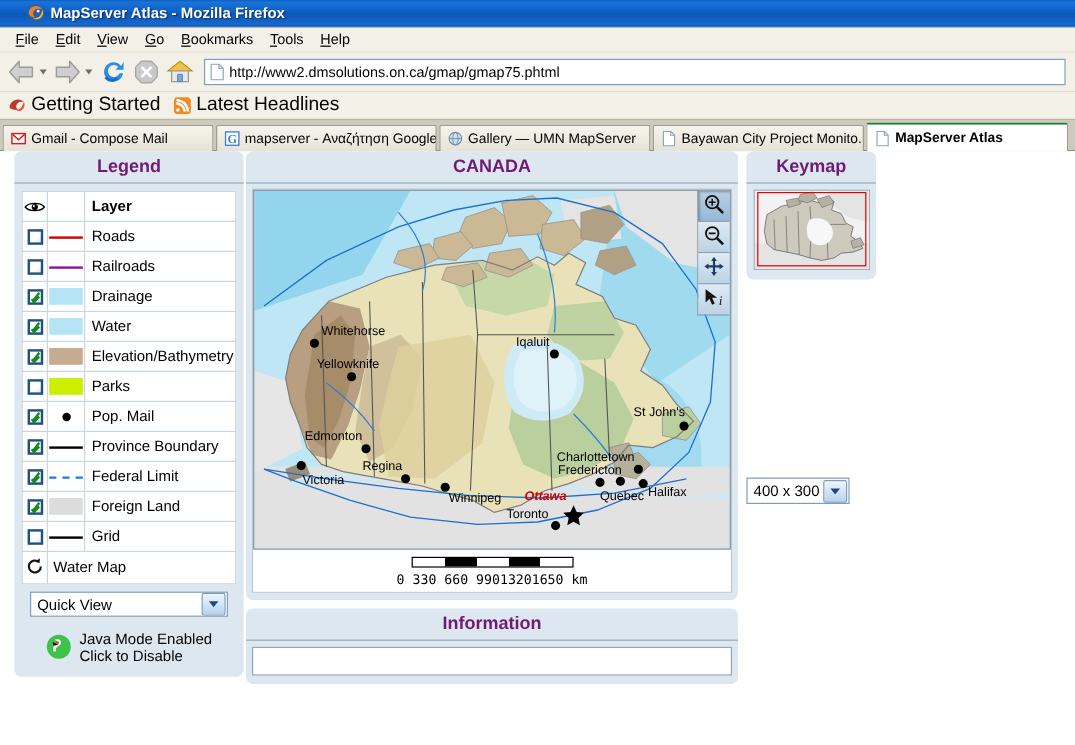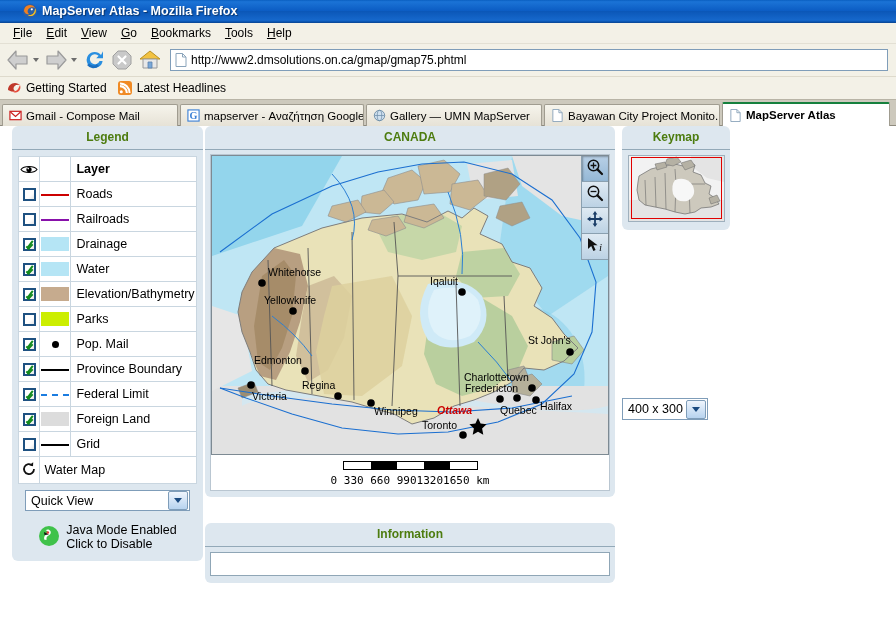--- a/index.html
+++ b/index.html
@@ -51,21 +51,21 @@
     display:flex;align-items:center;padding:0 3px;
   }
   .urlbar .pg{width:12px;height:14px;margin:0 4px 0 1px;flex:0 0 auto;}
   .urlbar .utext{font-size:12px;color:#000;white-space:nowrap;overflow:hidden;}
   
   .bookmarks{
     height:22px;background:#f3f1e7;
     display:flex;align-items:center;padding-left:6px;
     border-bottom:1px solid #b8b4a6;
   }
-  .bm{display:flex;align-items:center;margin-right:10px;font-size:12px;}
+  .bm{display:flex;align-items:center;margin-right:10px;font-size:16px;}
   .bm .bmi{width:16px;height:16px;margin-right:4px;flex:0 0 auto;}
   
   .tabstrip{
     height:26px;background:#cdc9bd;
     display:flex;align-items:flex-end;padding-left:2px;
     border-bottom:1px solid #9b9staging;
     position:relative;
   }
   .tabstrip::after{
     content:"";position:absolute;left:0;right:0;bottom:0;height:1px;background:#8f8b7e;
@@ -88,22 +88,22 @@
   
   .page{
     position:relative;height:447px;background:#fff;
     padding:8px 0 0 0;
   }
   .panel{
     background:#dde7ef;border-radius:6px;
     box-sizing:border-box;
   }
   .panel-title{
-    text-align:center;font-weight:bold;font-size:12px;
-    padding:4px 0 5px;color:#4d7c0f;
+    text-align:center;font-weight:bold;font-size:15px;
+    padding:4px 0 5px;color:#701a75;
     border-bottom:1px solid #93a9b8;
   }
   
   #legend-panel{
     position:absolute;left:12px;top:148px;
     width:191px;
   }
   .legend-table{
     width:177px;margin:6px auto 6px;border-collapse:collapse;
     background:#fff;border:1px solid #8fa6b6;
@@ -635,21 +635,21 @@
           </div>
         </div>
       </div>
       <div class="scalebar-wrap">
         <div class="sbar"></div>
         <div class="sbar-labels">0  330 660 99013201650 km</div>
       </div>
     </div>
   </div>
 
-  <div class="panel" id="info-panel" style="position:absolute;top:397px;">
+  <div class="panel" id="info-panel" style="position:absolute;top:381px;">
     <div class="panel-title">Information</div>
     <div class="info-box"></div>
   </div>
 
   <div class="panel" id="keymap-panel" style="position:absolute;top:0;">
     <div class="panel-title">Keymap</div>
     <div class="keymap-img">
       <svg width="95" height="65" viewBox="0 0 95 65" style="display:block">
         <rect x="0" y="0" width="95" height="65" fill="#f2f2f2"></rect>
         <path d="M0 44h95v21H0z" fill="#e4e4e4"></path>

